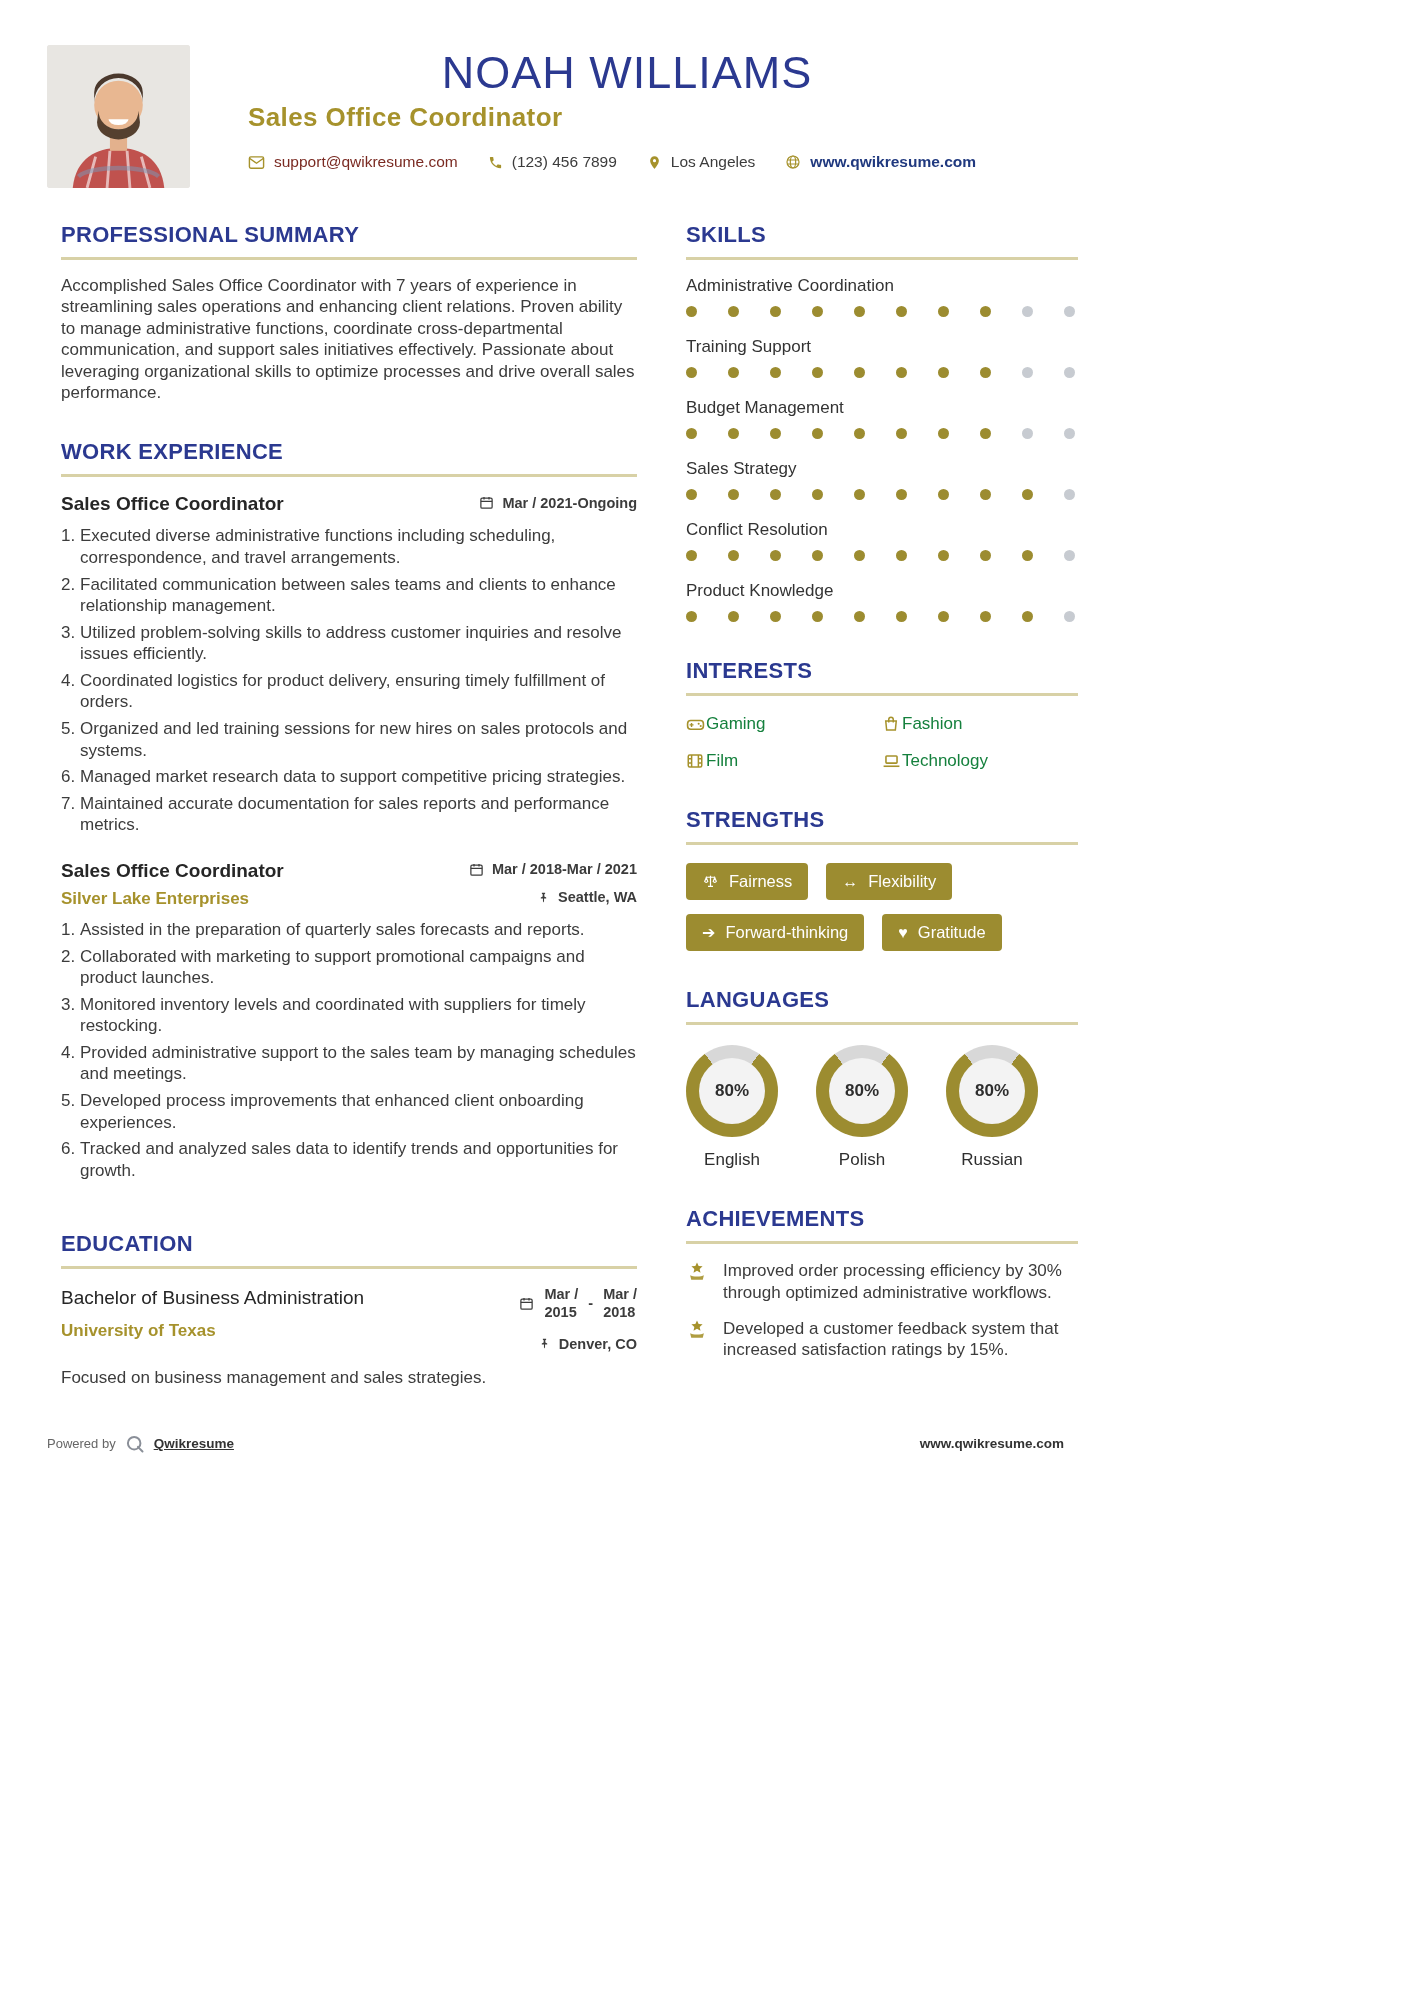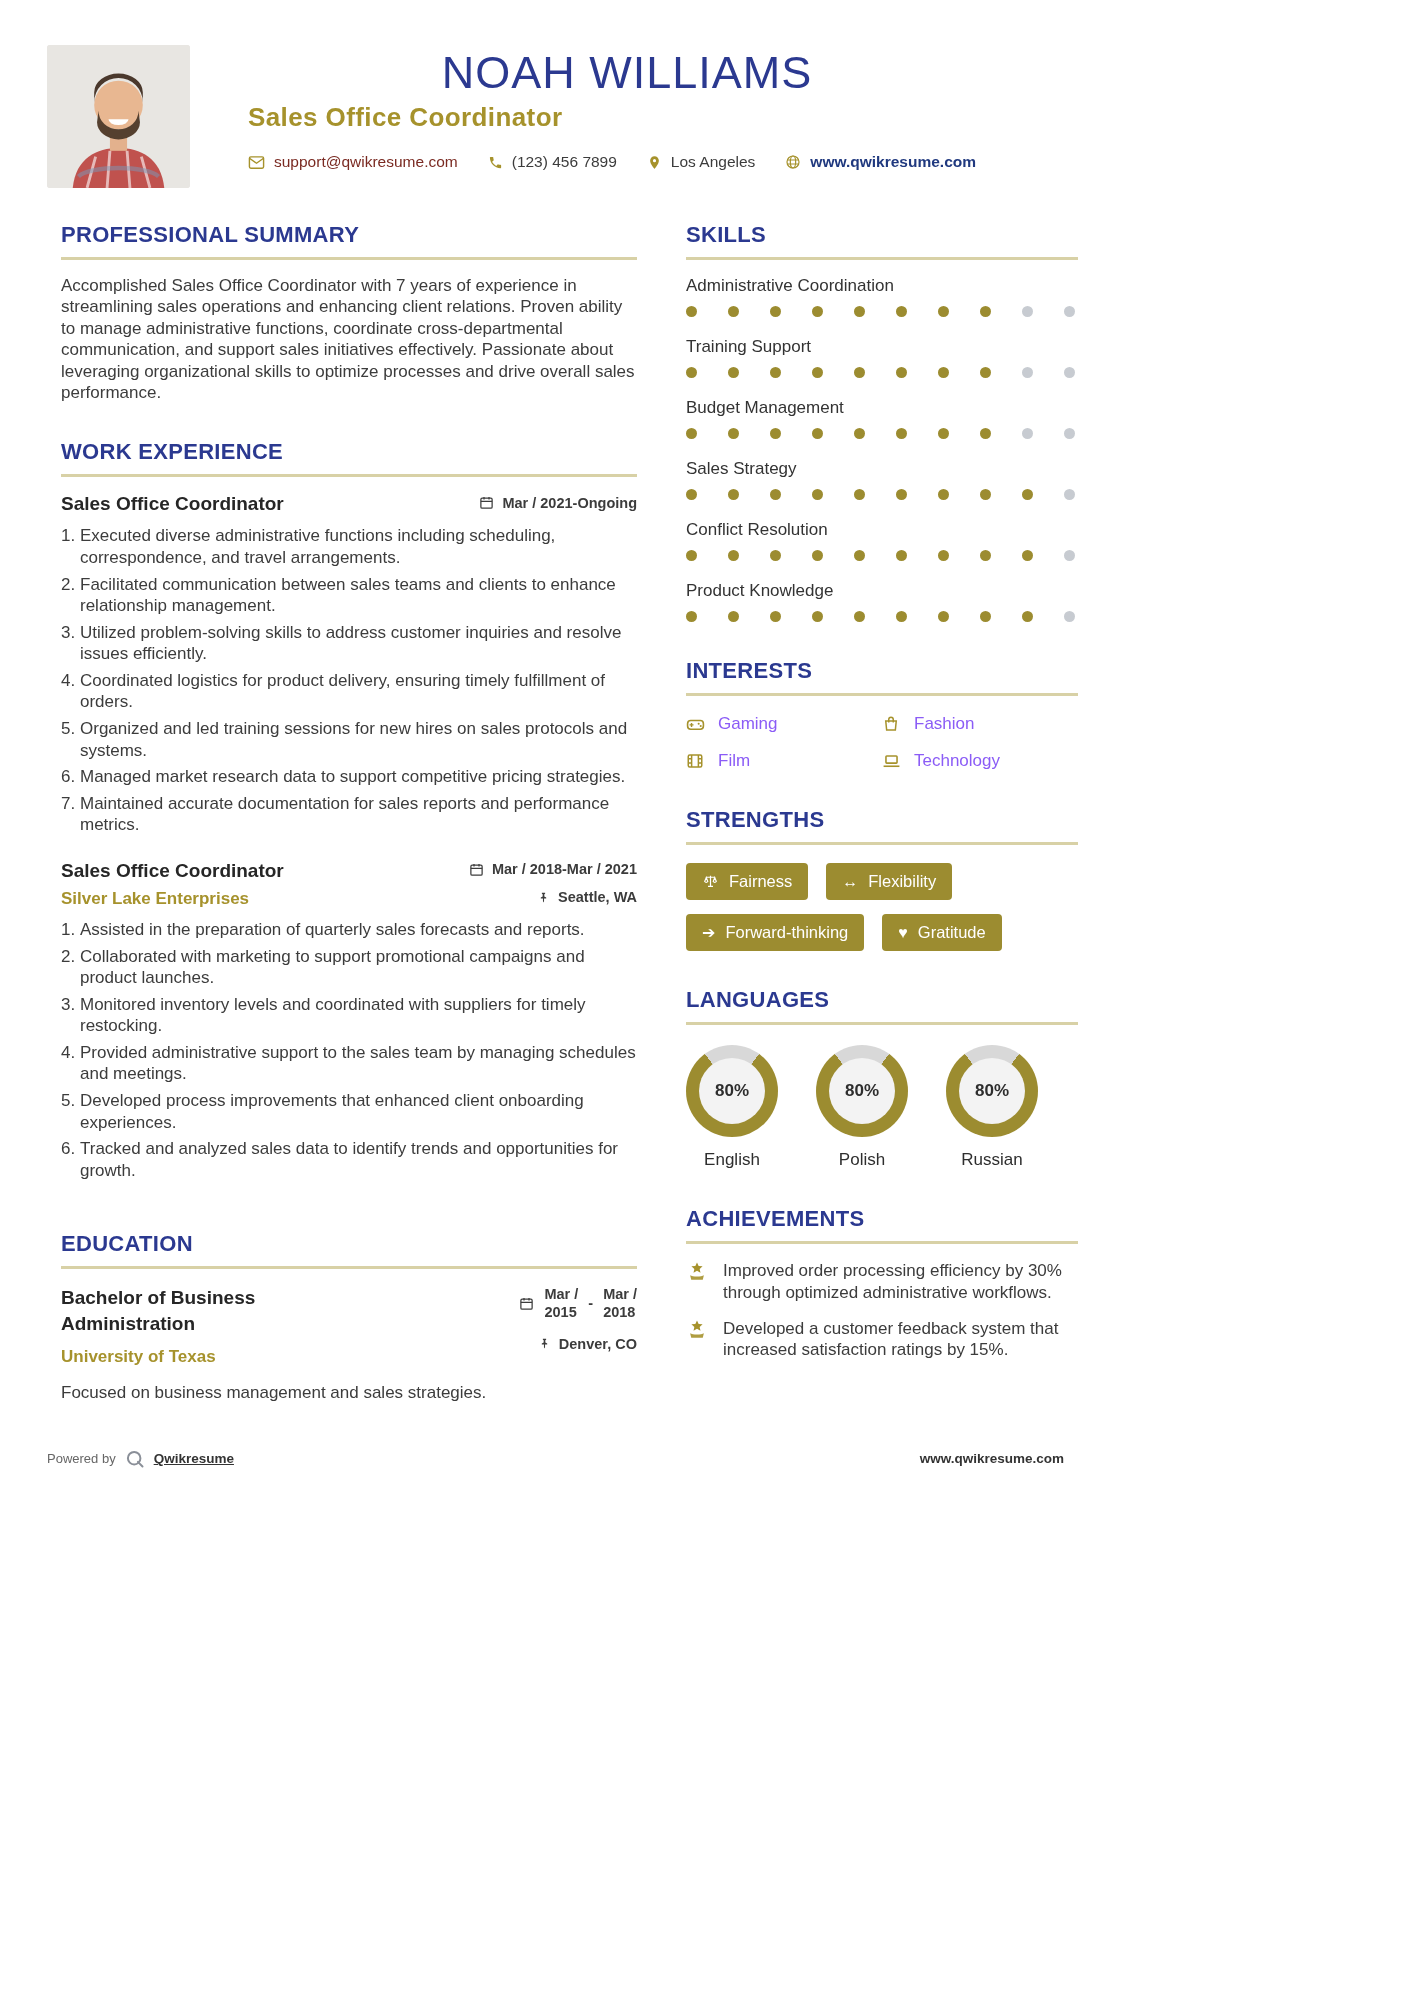--- a/index.html
+++ b/index.html
@@ -45,38 +45,38 @@
   .job-row { display:flex; justify-content:space-between; align-items:baseline; }
   .job-name { font-size:19px; font-weight:700; color:#262626; }
   .job-meta { font-size:14.5px; font-weight:700; color:#3c3c3c; display:flex; gap:8px; align-items:center; white-space:nowrap; }
   .company { font-size:17px; color:#a6922c; font-weight:700; margin-top:7px; }
   .bullets { margin-top:10px; padding-left:19px; font-size:17px; line-height:1.27; color:#3c3c3c; }
   .bullets li { margin-bottom:5px; }
 
   
   .edu-head { display:flex; justify-content:space-between; margin-top:16px; }
   .edu-left { width:330px; }
-  .edu-degree { font-size:19px; font-weight:700; color:#262626; line-height:1.35; }
+  .edu-degree { font-size:19px; font-weight:400; color:#262626; line-height:1.35; }
   .edu-school { font-size:17px; color:#a6922c; font-weight:700; margin-top:10px; }
   .edu-right { text-align:right; }
   .edu-dates { display:flex; align-items:center; gap:10px; justify-content:flex-end; font-size:14.5px; font-weight:700; color:#3c3c3c; }
   .date-pair { display:flex; flex-direction:column; line-height:1.25; text-align:left; }
   .edu-loc { display:flex; align-items:center; gap:8px; justify-content:flex-end; margin-top:14px; font-size:14.5px; font-weight:700; color:#3c3c3c; }
   .edu-note { margin-top:16px; font-size:17px; color:#3c3c3c; }
 
   
   .skill { margin-bottom:20px; }
   .skill-name { font-size:17px; color:#333333; margin-bottom:10px; }
   .dots { display:flex; gap:31px; }
   .dot { width:11px; height:11px; border-radius:50%; background:#c7cbd1; flex:none; }
   .dot.filled { background:#9c8c30; }
 
   
   .interests-grid { display:grid; grid-template-columns:1fr 1fr; row-gap:17px; margin-top:18px; }
-  .interest { display:flex; align-items:center; gap:12px; font-size:17px; color:#8b5cf6; }
+  .interest { display:flex; align-items:center; gap:0; font-size:17px; color:#15803d; }
   .interest .cicon { width:20px; }
 
   
   .strengths { display:flex; flex-wrap:wrap; gap:14px 18px; margin-top:18px; }
   .strength-btn {
     display:inline-flex; align-items:center; gap:10px;
     background:#9c8c30; color:#ffffff; font-size:16.5px;
     padding:9px 16px; border-radius:4px; border:none;
     font-family:"Liberation Sans", sans-serif;
   }

